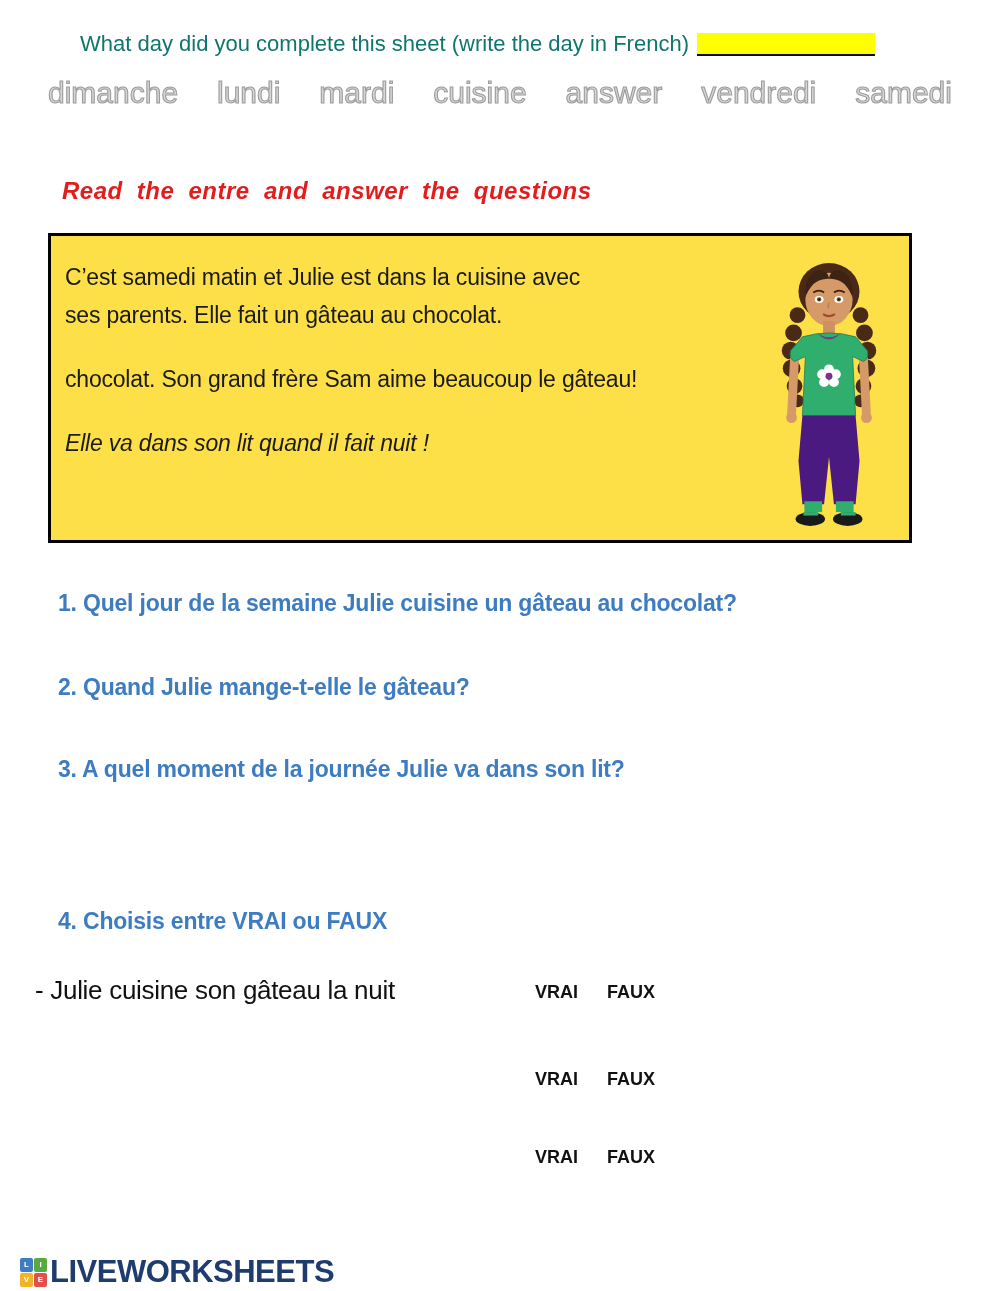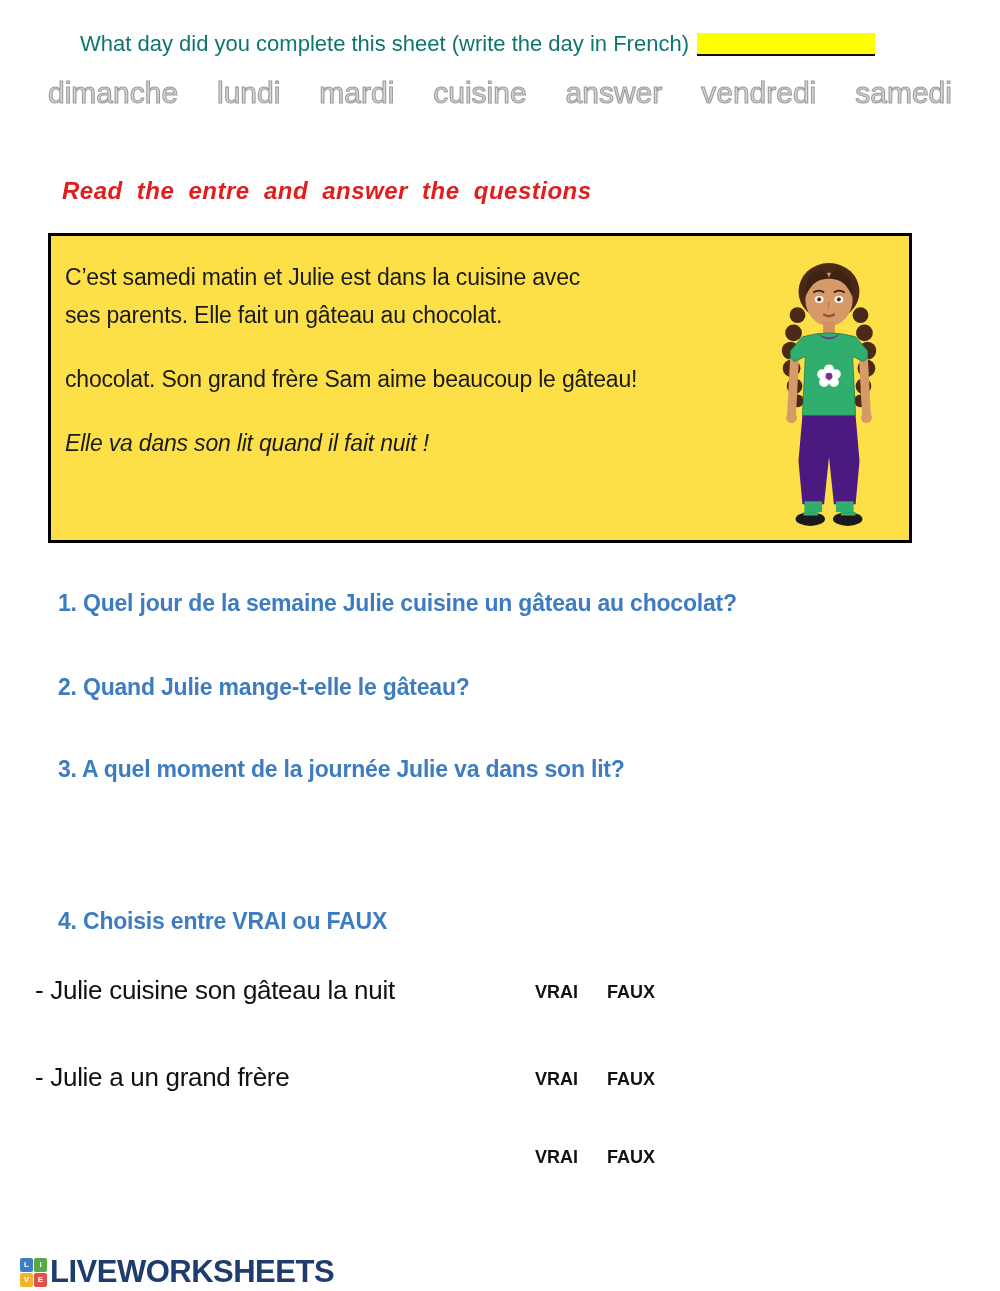--- a/index.html
+++ b/index.html
@@ -156,21 +156,20 @@
 <div class="question q2">2. Quand Julie mange-t-elle le gâteau?</div>
 <div class="question q3">3. A quel moment de la journée Julie va dans son lit?</div>
 <div class="question q4">4. Choisis entre VRAI ou FAUX</div>
 
 <div class="tf-row tf1">
   <span class="tf-statement">- Julie cuisine son gâteau la nuit</span>
   <span class="tf-opt opt-vrai">VRAI</span>
   <span class="tf-opt opt-faux">FAUX</span>
 </div>
 <div class="tf-row tf2">
-  <span class="tf-statement">- Julie a un grand frère</span>
   <span class="tf-opt opt-vrai">VRAI</span>
   <span class="tf-opt opt-faux">FAUX</span>
 </div>
 <div class="tf-row tf3">
   <span class="tf-opt opt-vrai">VRAI</span>
   <span class="tf-opt opt-faux">FAUX</span>
 </div>
 
 <div class="logo">
   <div class="logo-grid">

